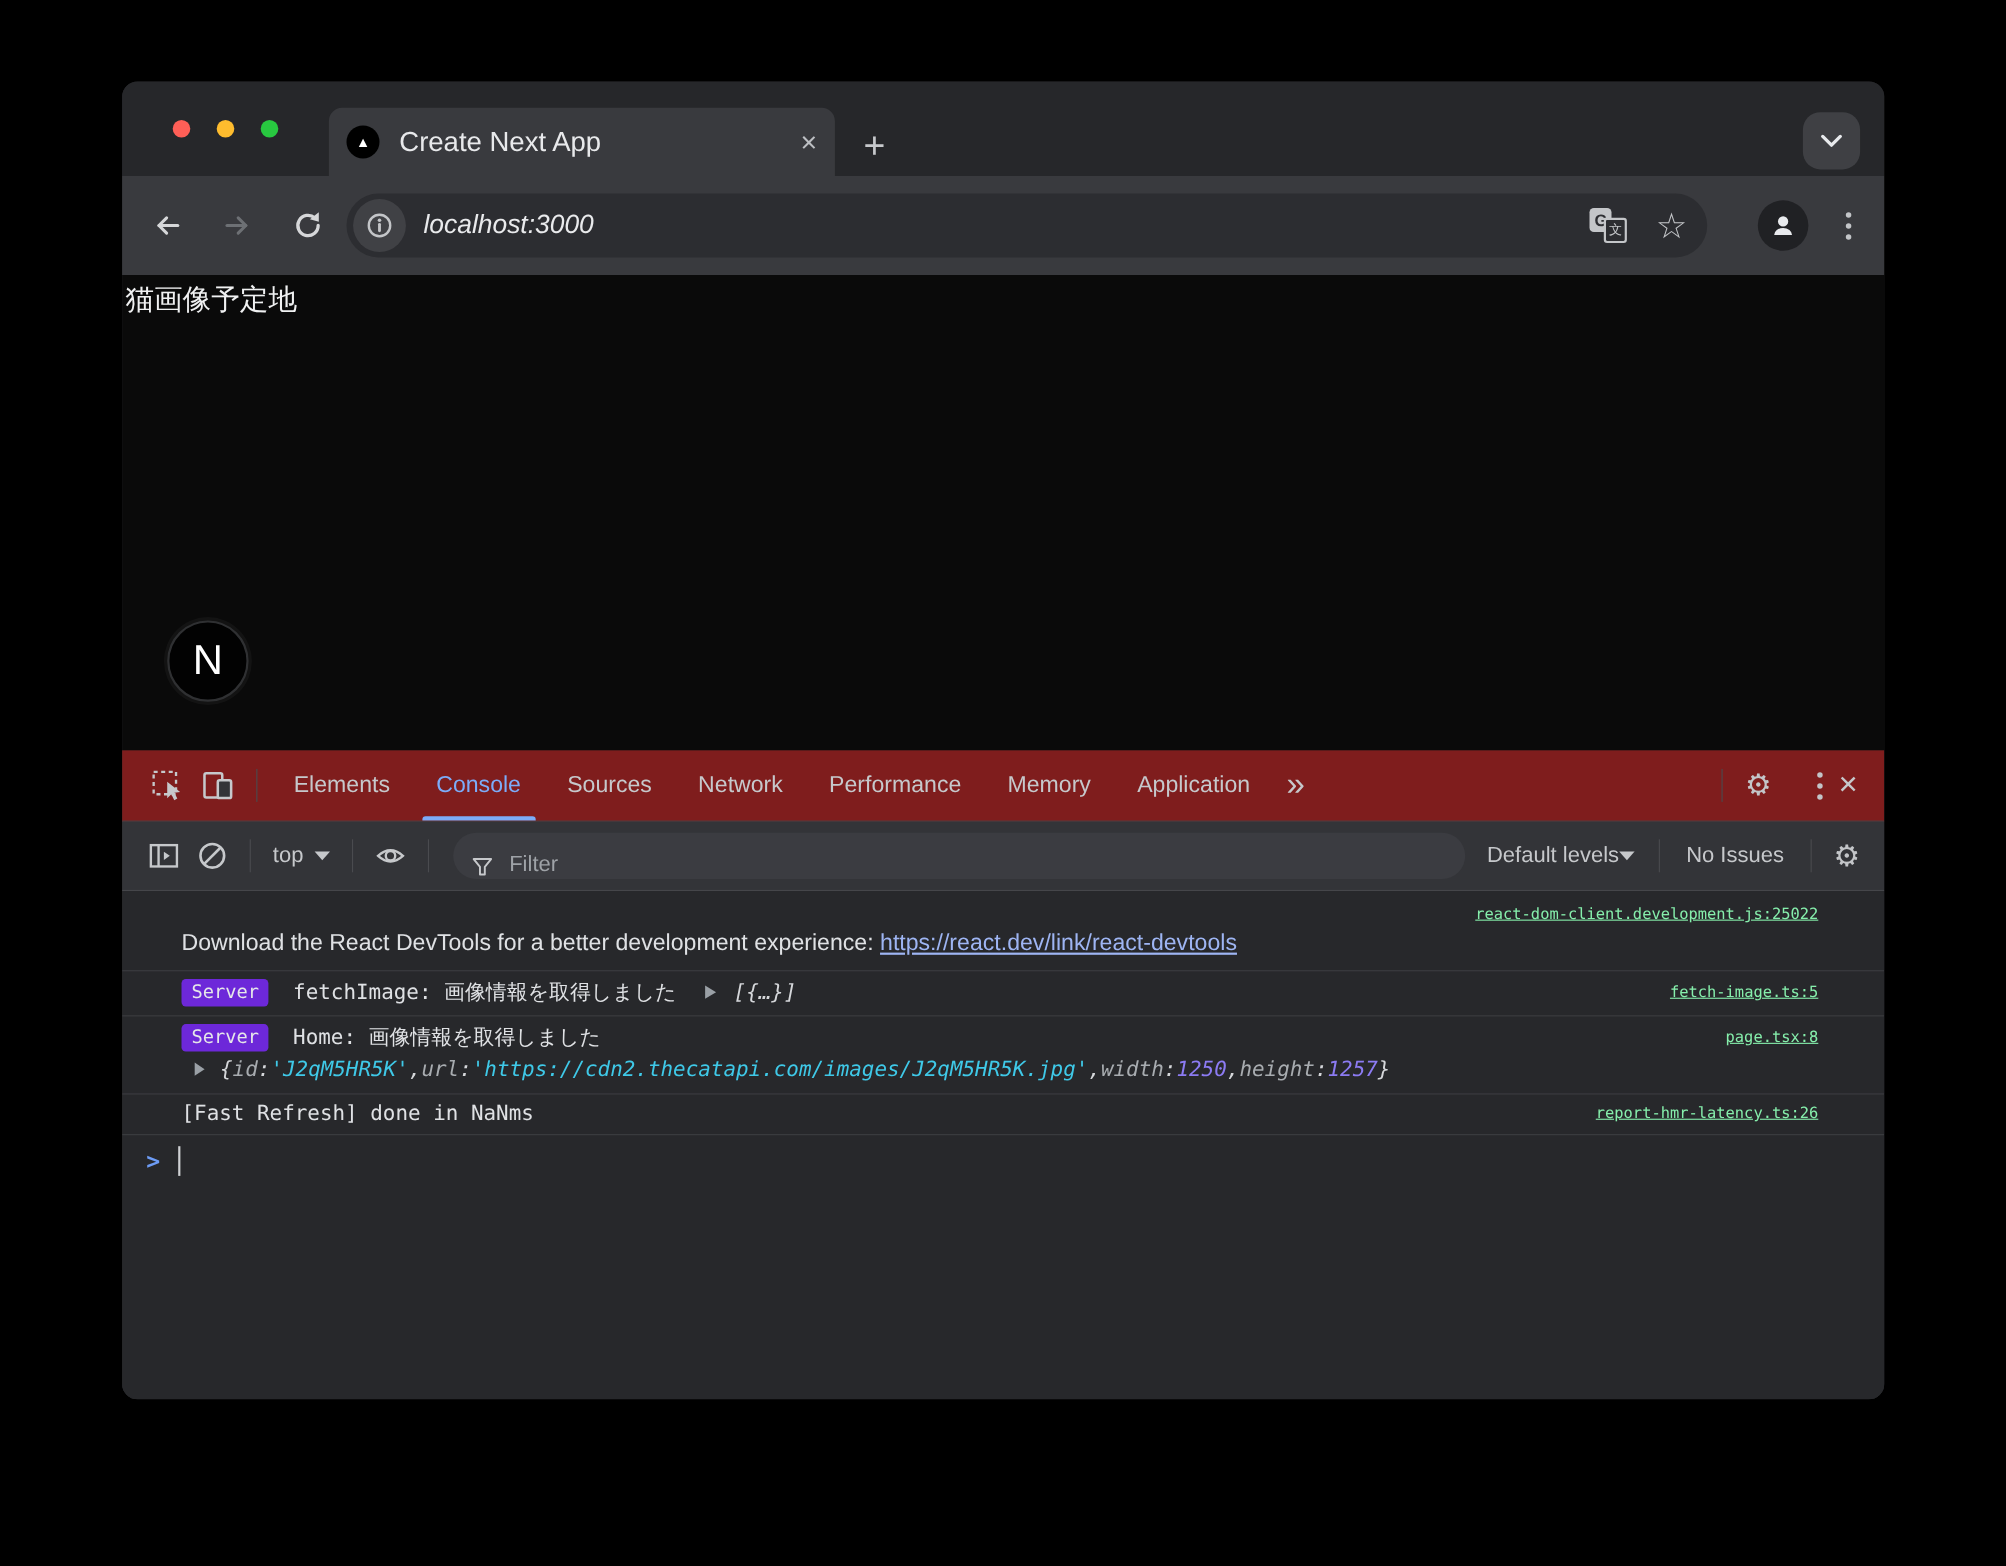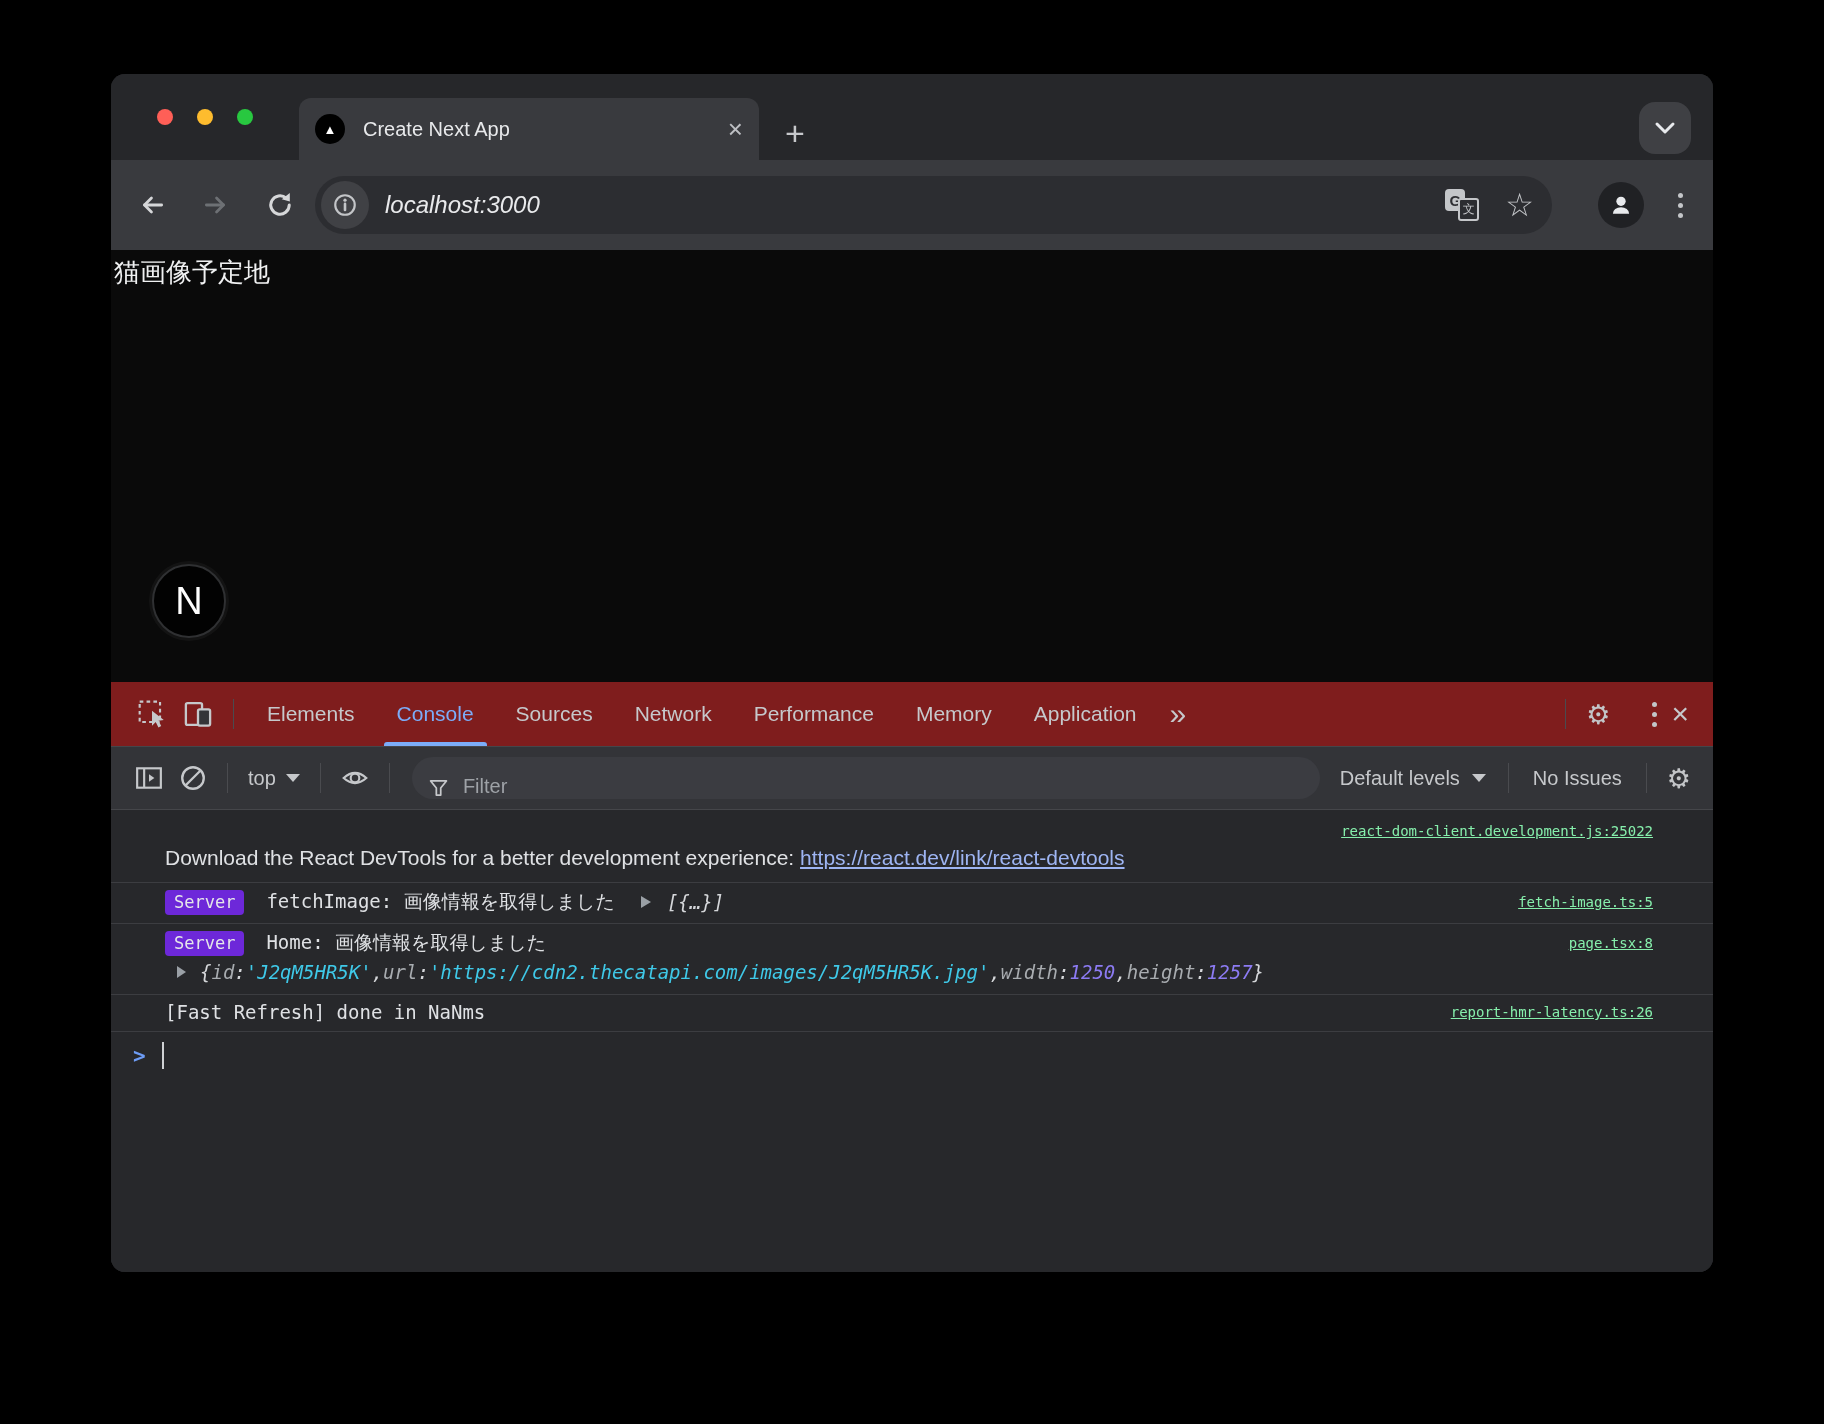--- a/index.html
+++ b/index.html
@@ -9,21 +9,21 @@
           border-radius:14px;overflow:hidden;box-shadow:0 18px 60px rgba(0,0,0,.7);}
 
   
   .tabstrip{position:relative;height:86px;background:#26272a;display:flex;align-items:flex-end;}
   .lights{position:absolute;left:46px;top:0;height:86px;display:flex;align-items:center;gap:24px;}
   .light{width:16px;height:16px;border-radius:50%;}
   .tab{margin-left:188px;width:460px;height:62px;background:#393a3e;border-radius:12px 12px 0 0;
        display:flex;align-items:center;padding:0 16px;box-sizing:border-box;}
   .favicon{width:30px;height:30px;border-radius:50%;background:#000;display:flex;align-items:center;
            justify-content:center;color:#fff;font-size:13px;flex:0 0 auto;}
-  .tab-title{margin-left:18px;color:#e8e9eb;font-size:20px;white-space:nowrap;}
+  .tab-title{margin-left:18px;color:#e8e9eb;font-size:25px;white-space:nowrap;}
   .tab-close{margin-left:auto;color:#bdbfc3;font-size:26px;line-height:1;}
   .newtab{margin-left:18px;margin-bottom:10px;color:#c6c8cb;font-size:34px;line-height:1;padding:0 8px;}
   .tabsearch{margin-left:auto;margin-right:22px;margin-bottom:6px;width:52px;height:52px;border-radius:16px;
              background:#3f4044;display:flex;align-items:center;justify-content:center;}
 
   
   .toolbar{height:90px;background:#393a3e;display:flex;align-items:center;padding:0 26px;box-sizing:border-box;}
   .navicons{display:flex;align-items:center;gap:34px;}
   .omnibox{flex:1;height:58px;margin:0 20px;background:#2c2d31;border-radius:29px;display:flex;
            align-items:center;padding:0 18px 0 6px;box-sizing:border-box;}
@@ -63,21 +63,21 @@
 
   .dt-ctoolbar{height:62px;background:#333438;border-bottom:1px solid #45464a;display:flex;align-items:center;
                padding:0 14px 0 16px;flex:0 0 auto;font-size:20px;color:#c6c8cb;}
   .ctx{display:flex;align-items:center;gap:10px;padding:0 8px;}
   .caret-down{width:0;height:0;border-left:7px solid transparent;border-right:7px solid transparent;border-top:8px solid #c6c8cb;}
   .filter{flex:1;height:42px;margin:0 10px;background:#3b3c41;border-radius:21px;display:flex;align-items:flex-end;
           padding:0 16px;box-sizing:border-box;gap:12px;}
   .filter input{background:transparent;border:none;outline:none;color:#c6c8cb;font-size:20px;
                 font-family:"Liberation Sans",sans-serif;width:100%;}
   .filter input::placeholder{color:#9ea2a7;}
-  .levels{display:flex;align-items:center;gap:12px;padding:0 10px;white-space:nowrap;}
+  .levels{display:flex;align-items:center;padding:0 10px;white-space:nowrap;}
   .noissues{padding:0 12px;white-space:nowrap;}
 
   
   .dt-messages{flex:1;background:#27282b;font-family:"DejaVu Sans Mono",monospace;font-size:19px;color:#dfe1e4;overflow:hidden;}
   .crow{border-bottom:1px solid #3c3d41;padding:6px 60px 8px 54px;}
   .srcline{text-align:right;padding:2px 0 4px;}
   .srclink{color:#86efac;text-decoration:underline;font-size:14px;text-align:center;}
   .msg-sans{font-family:"Liberation Sans",sans-serif;font-size:21px;padding:2px 0 4px;}
   .msg-sans a{color:#9eb5f3;text-decoration:underline;}
   .flexrow{display:flex;align-items:center;gap:0;}

